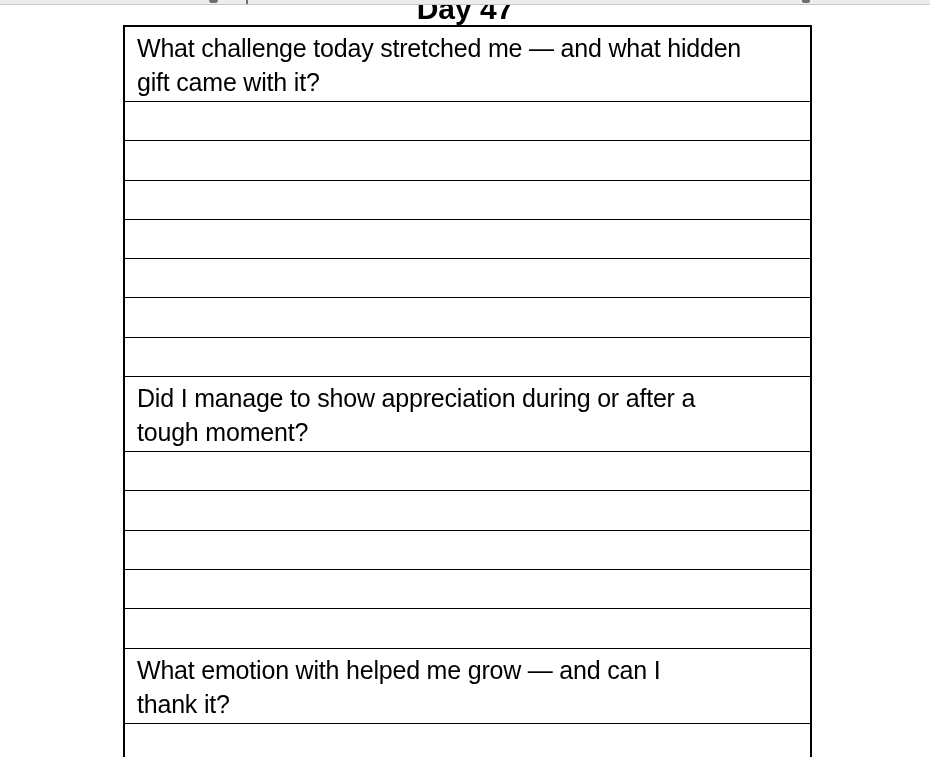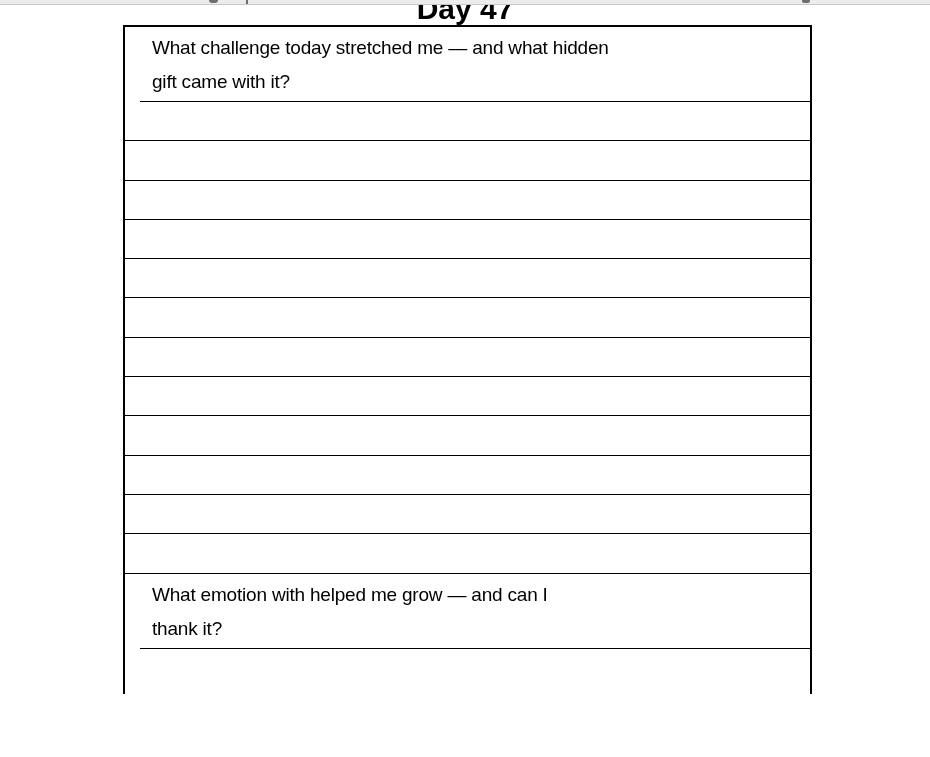--- a/index.html
+++ b/index.html
@@ -56,25 +56,24 @@
     border: 2px solid #000000;
     border-bottom: none;
     box-sizing: border-box;
     background: #ffffff;
   }
   .q-cell {
     box-sizing: border-box;
     height: 75px;
     padding: 4px 14px 0 12px;
     border-bottom: 1.5px solid #000000;
-    font-size: 19px;
+    font-size: 25px;
     line-height: 34px;
     letter-spacing: -0.2px;
     white-space: pre-line;
-    margin-left: 15px;
   }
   .a-row {
     box-sizing: border-box;
     height: 39.3px;
     border-bottom: 1.5px solid #000000;
   }
   .a-row.last {
     height: 45px;
     border-bottom: none;
   }
@@ -93,20 +92,22 @@
 <div class="journal-table" id="journal-table">
     <div class="q-cell">What challenge today stretched me — and what hidden
 gift came with it?</div>
     <div class="a-row"></div>
     <div class="a-row"></div>
     <div class="a-row"></div>
     <div class="a-row"></div>
     <div class="a-row"></div>
     <div class="a-row"></div>
     <div class="a-row"></div>
+    <div class="q-cell">Did I manage to show appreciation during or after a
+tough moment?</div>
     <div class="a-row"></div>
     <div class="a-row"></div>
     <div class="a-row"></div>
     <div class="a-row"></div>
     <div class="a-row"></div>
     <div class="q-cell">What emotion with helped me grow — and can I
 thank it?</div>
     <div class="a-row last"></div>
   </div>
 

